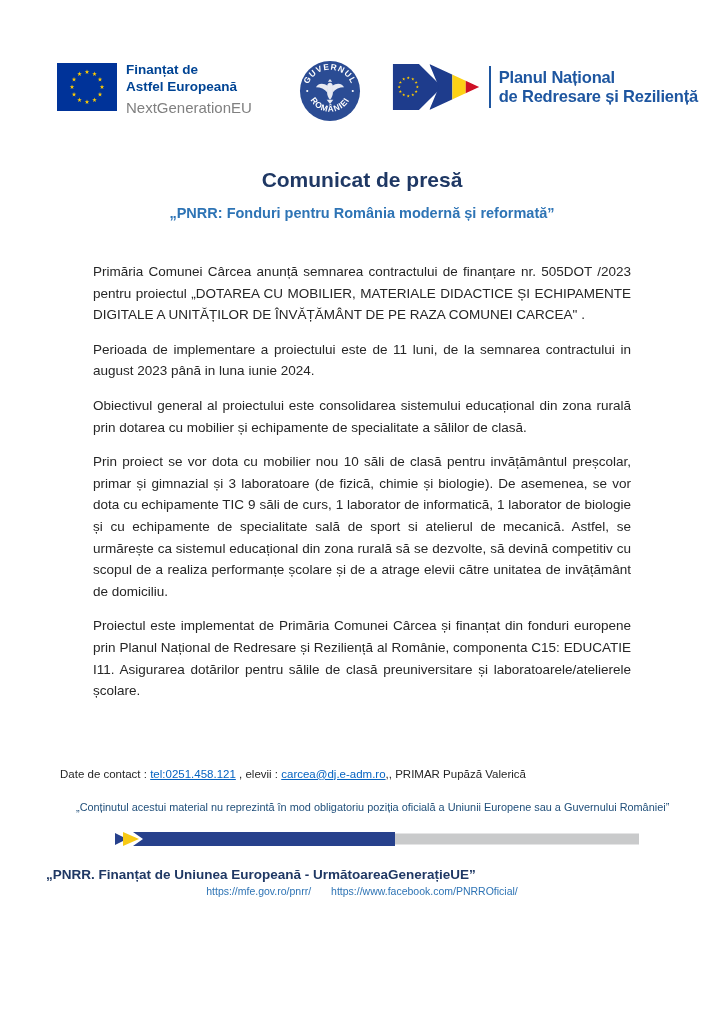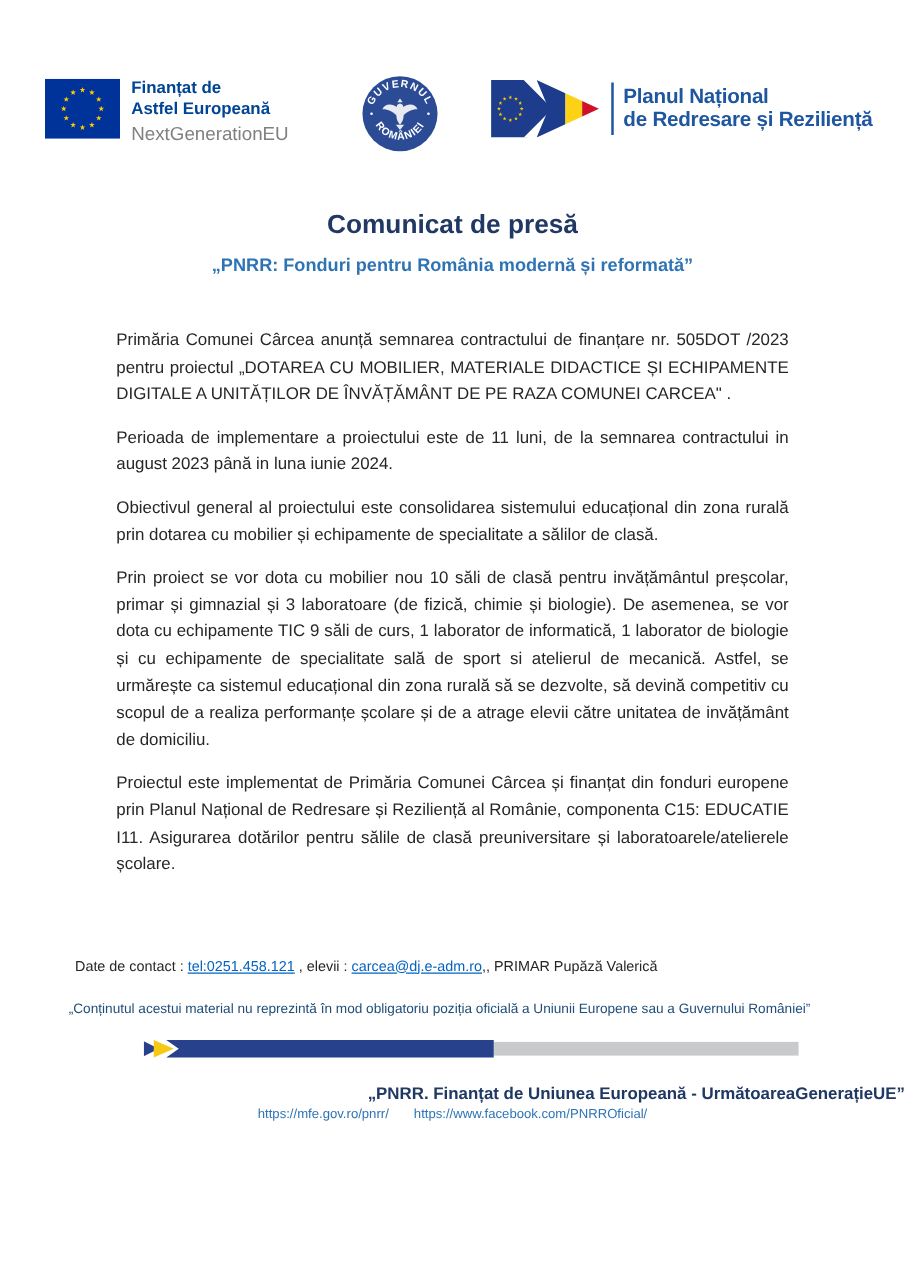--- a/index.html
+++ b/index.html
@@ -4,21 +4,21 @@
 <style>
   * { margin:0; padding:0; box-sizing:border-box; }
   html,body { background:#fff; }
   .page {
     width:724px; height:1024px; background:#ffffff; position:relative;
     font-family:"Liberation Sans", sans-serif; color:#262626; overflow:hidden;
   }
   
   .header {
     display:flex; align-items:flex-start; justify-content:space-between;
-    padding:60px 26px 0 36px;
+    padding:60px 26px 0 57px;
   }
   .eu-logo { display:flex; align-items:flex-start; }
   .eu-flag { width:60px; height:48px; display:block; margin-top:3px; }
   .eu-text { margin-left:9px; padding-top:2px; }
   .eu-funded { font-size:13.5px; font-weight:bold; color:#004494; line-height:1.25; }
   .eu-program { font-size:15px; color:#808080; line-height:1.3; margin-top:2px; }
   .gov-seal { width:62px; height:62px; display:block; margin:0 0 0 18px; }
   .pnrr-logo { display:flex; align-items:center; margin-top:4px; }
   .pnrr-arrows { width:92px; height:46px; display:block; }
   .pnrr-divider { width:2px; height:42px; background:#1E56A0; margin:0 8px 0 6px; }
@@ -29,26 +29,26 @@
   
   .content { padding:0 93px; margin-top:40px; }
   .content p {
     font-size:13.5px; line-height:1.6; text-align:justify; color:#262626;
     margin-bottom:13px;
   }
   
   .contact { padding:0 60px; margin-top:66px; font-size:11.5px; color:#262626; }
   .contact a { color:#0563C1; text-decoration:underline; }
   .disclaimer {
-    padding-left:55px; margin-top:21px; font-size:10.9px; color:#1F4E79;
+    padding-left:76px; margin-top:21px; font-size:10.9px; color:#1F4E79;
     white-space:nowrap;
   }
   
   .footer-bar { display:block; margin:17px 0 0 115px; width:524px; height:18px; }
-  .footer-title { text-align:right; font-size:13.5px; font-weight:bold; color:#1F3864; margin-top:19px; }
+  .footer-title { text-align:left; font-size:13.5px; font-weight:bold; color:#1F3864; margin-top:19px;padding-left:46px; }
   .footer-links { display:flex; justify-content:center; gap:20px; margin-top:3px; }
   .footer-links a { font-size:10.5px; color:#2E74B5; text-decoration:none; }
 </style>
 </head>
 <body>
 
 <div class="page">
 
   <header class="header">
 

